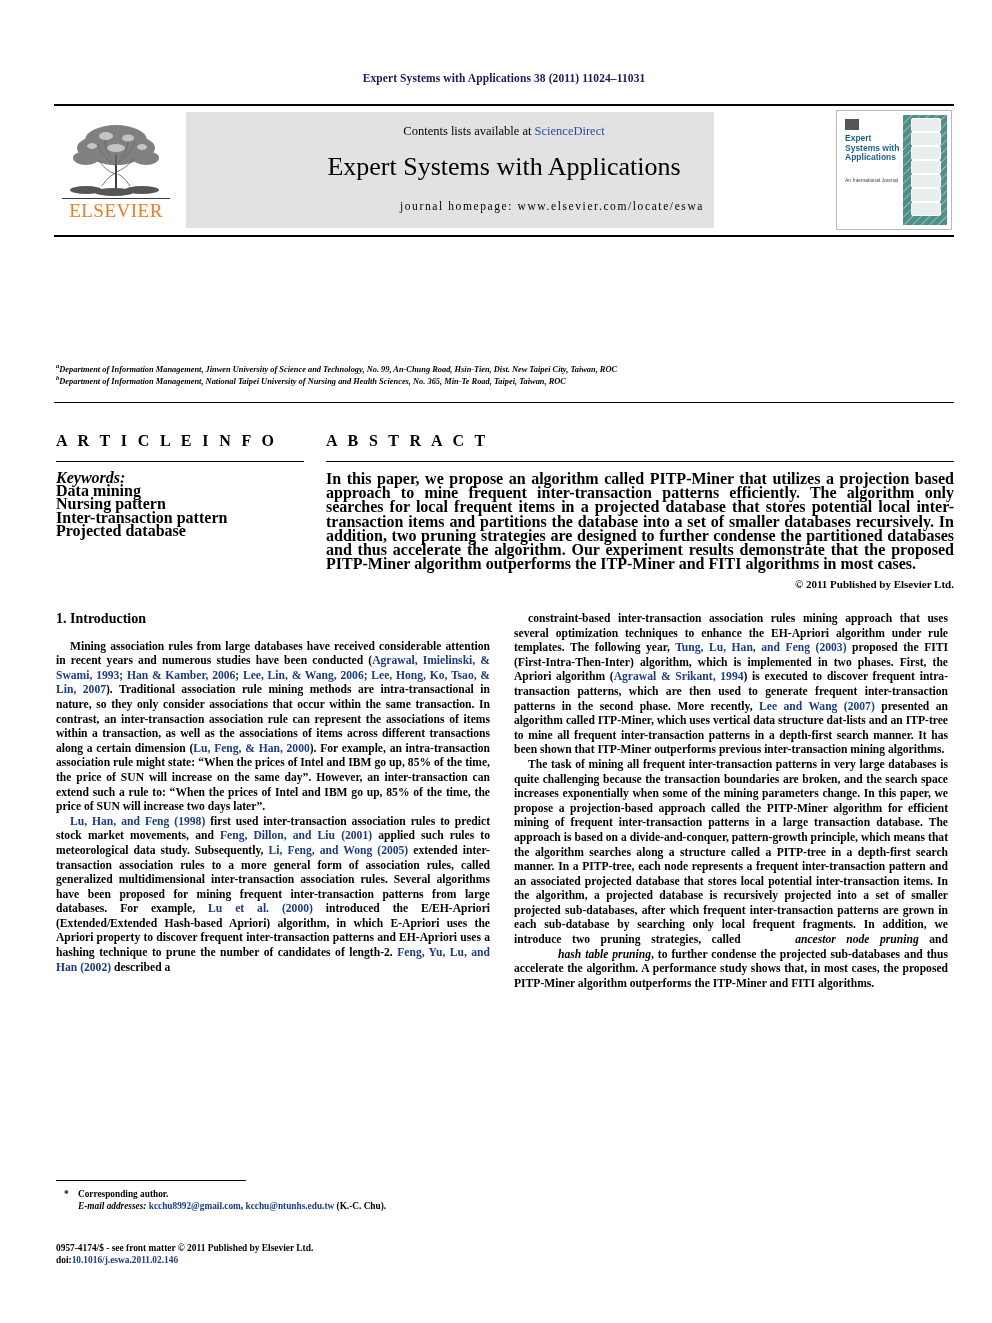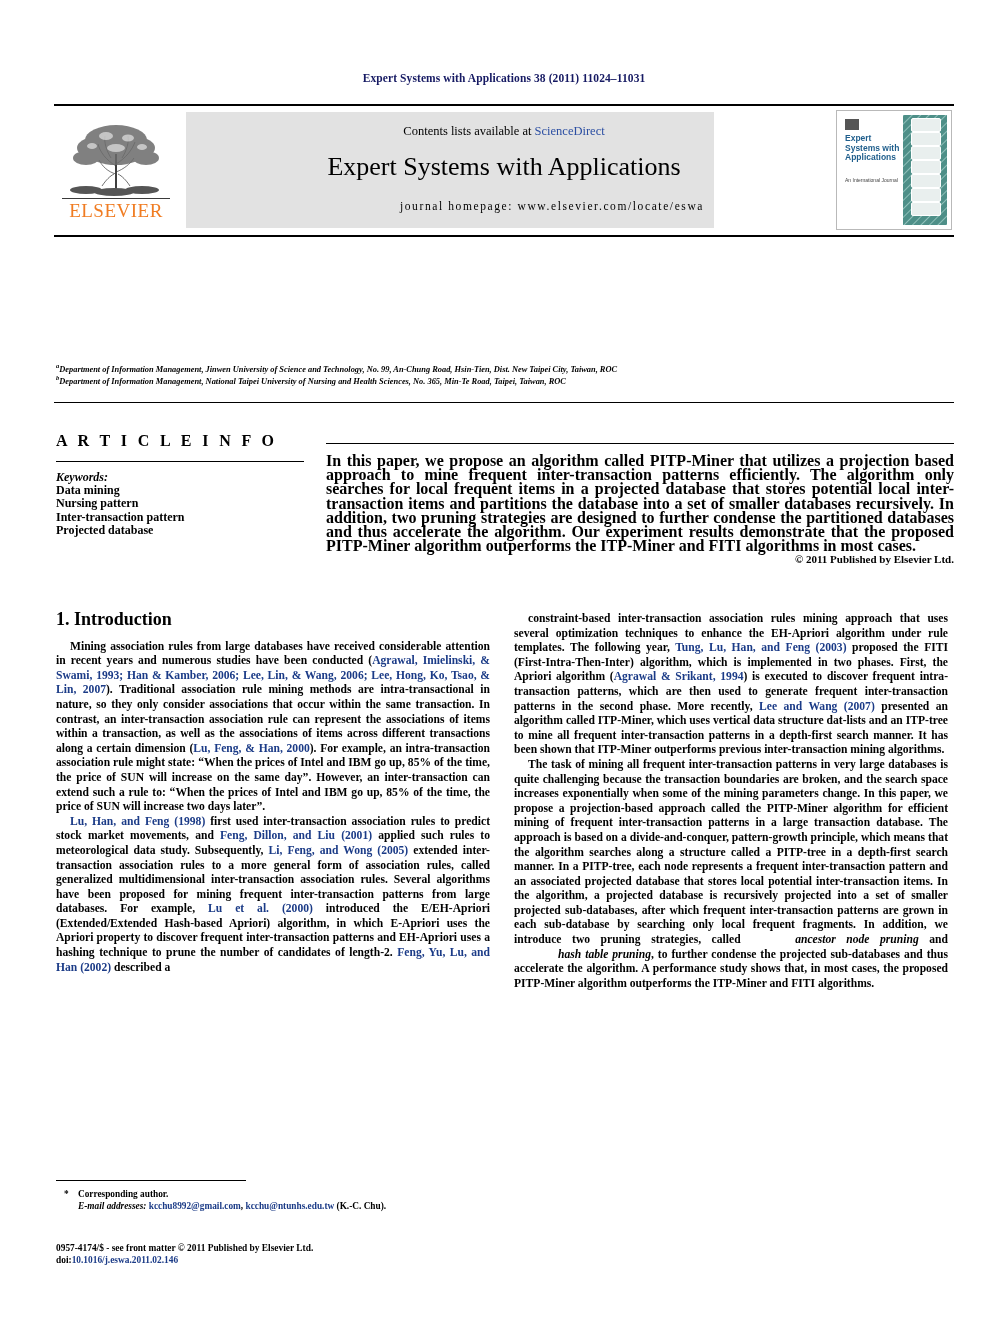--- a/index.html
+++ b/index.html
@@ -104,41 +104,41 @@
 
   .col-info { position:absolute; left:48px; top:432px; width:248px; }
   .col-abs  { position:absolute; left:318px; top:432px; width:628px; }
 
   .secthead {
     font-family:"Liberation Serif", serif; font-weight:bold;
     font-size:16px; letter-spacing:3.4px;
   }
   .hr-thin { height:1px; background:#000; margin-top:11px; }
 
-  .kw-wrap { margin-top:9px; font-size:12px; line-height:13.2px; font-weight:bold; }
+  .kw-wrap { margin-top:9px; font-size:16px; line-height:13.2px; font-weight:bold; }
   .kw-label { font-style:italic; }
 
   .abs-body {
     margin-top:10px; font-size:16px; line-height:14.2px;
     text-align:justify; font-weight:bold;
   }
-  .abs-copy { text-align:right; font-size:11px; font-weight:bold; }
+  .abs-copy { margin-top:7px; text-align:right; font-size:11px; font-weight:bold; }
 
   
   .body-col {
     position:absolute; top:612px; width:434px;
     font-size:11.6px; line-height:14.6px;
     text-align:justify; font-weight:bold;
     font-family:"Liberation Serif", serif;
     hyphens:none;
   }
   #col-left  { left:48px; }
   #col-right { left:506px; }
 
-  .h1 { font-size:18px; font-weight:bold; margin:0 0 13px 0; }
+  .h1 { font-size:14px; font-weight:bold; margin:0 0 13px 0; }
   .para { margin:0; text-indent:14px; }
   .para + .para { margin-top:0; }
   .cite { color:#1b3b87; }
   .ital { font-style:italic;margin-left:44px; }
 
   
   .footRule { position:absolute; left:48px; top:1180px; width:190px; height:1px; background:#000; }
   .footnote {
     position:absolute; left:48px; top:1188px; width:434px;
     font-size:9.3px; line-height:12.2px; font-weight:bold;
@@ -255,20 +255,21 @@
     <div class="kw-wrap">
       <div class="kw-label">Keywords:</div>
       <div>Data mining</div>
       <div>Nursing pattern</div>
       <div>Inter-transaction pattern</div>
       <div>Projected database</div>
     </div>
   </div>
 
   <div class="col-abs">
+    <div class="secthead">A B S T R A C T</div>
     <div class="hr-thin"></div>
     <div class="abs-body">In this paper, we propose an algorithm called PITP-Miner that utilizes a projection based approach to mine frequent inter-transaction patterns efficiently. The algorithm only searches for local frequent items in a projected database that stores potential local inter-transaction items and partitions the database into a set of smaller databases recursively. In addition, two pruning strategies are designed to further condense the partitioned databases and thus accelerate the algorithm. Our experiment results demonstrate that the proposed PITP-Miner algorithm outperforms the ITP-Miner and FITI algorithms in most cases.</div>
     <div class="abs-copy">© 2011 Published by Elsevier Ltd.</div>
   </div>
 
   <div class="body-col" id="col-left">
     <div class="h1">1. Introduction</div>
     <div id="left-paras">
         <div class="para"><span>Mining association rules from large databases have received considerable attention in recent years and numerous studies have been conducted (</span><span class="cite">Agrawal, Imielinski, &amp; Swami, 1993; Han &amp; Kamber, 2006; Lee, Lin, &amp; Wang, 2006; Lee, Hong, Ko, Tsao, &amp; Lin, 2007</span><span>). Traditional association rule mining methods are intra-transactional in nature, so they only consider associations that occur within the same transaction. In contrast, an inter-transaction association rule can represent the associations of items within a transaction, as well as the associations of items across different transactions along a certain dimension (</span><span class="cite">Lu, Feng, &amp; Han, 2000</span><span>). For example, an intra-transaction association rule might state: “When the prices of Intel and IBM go up, 85% of the time, the price of SUN will increase on the same day”. However, an inter-transaction can extend such a rule to: “When the prices of Intel and IBM go up, 85% of the time, the price of SUN will increase two days later”.</span></div>
         <div class="para"><span class="cite">Lu, Han, and Feng (1998)</span><span> first used inter-transaction association rules to predict stock market movements, and </span><span class="cite">Feng, Dillon, and Liu (2001)</span><span> applied such rules to meteorological data study. Subsequently, </span><span class="cite">Li, Feng, and Wong (2005)</span><span> extended inter-transaction association rules to a more general form of association rules, called generalized multidimensional inter-transaction association rules. Several algorithms have been proposed for mining frequent inter-transaction patterns from large databases. For example, </span><span class="cite">Lu et al. (2000)</span><span> introduced the E/EH-Apriori (Extended/Extended Hash-based Apriori) algorithm, in which E-Apriori uses the Apriori property to discover frequent inter-transaction patterns and EH-Apriori uses a hashing technique to prune the number of candidates of length-2. </span><span class="cite">Feng, Yu, Lu, and Han (2002)</span><span> described a</span></div>

